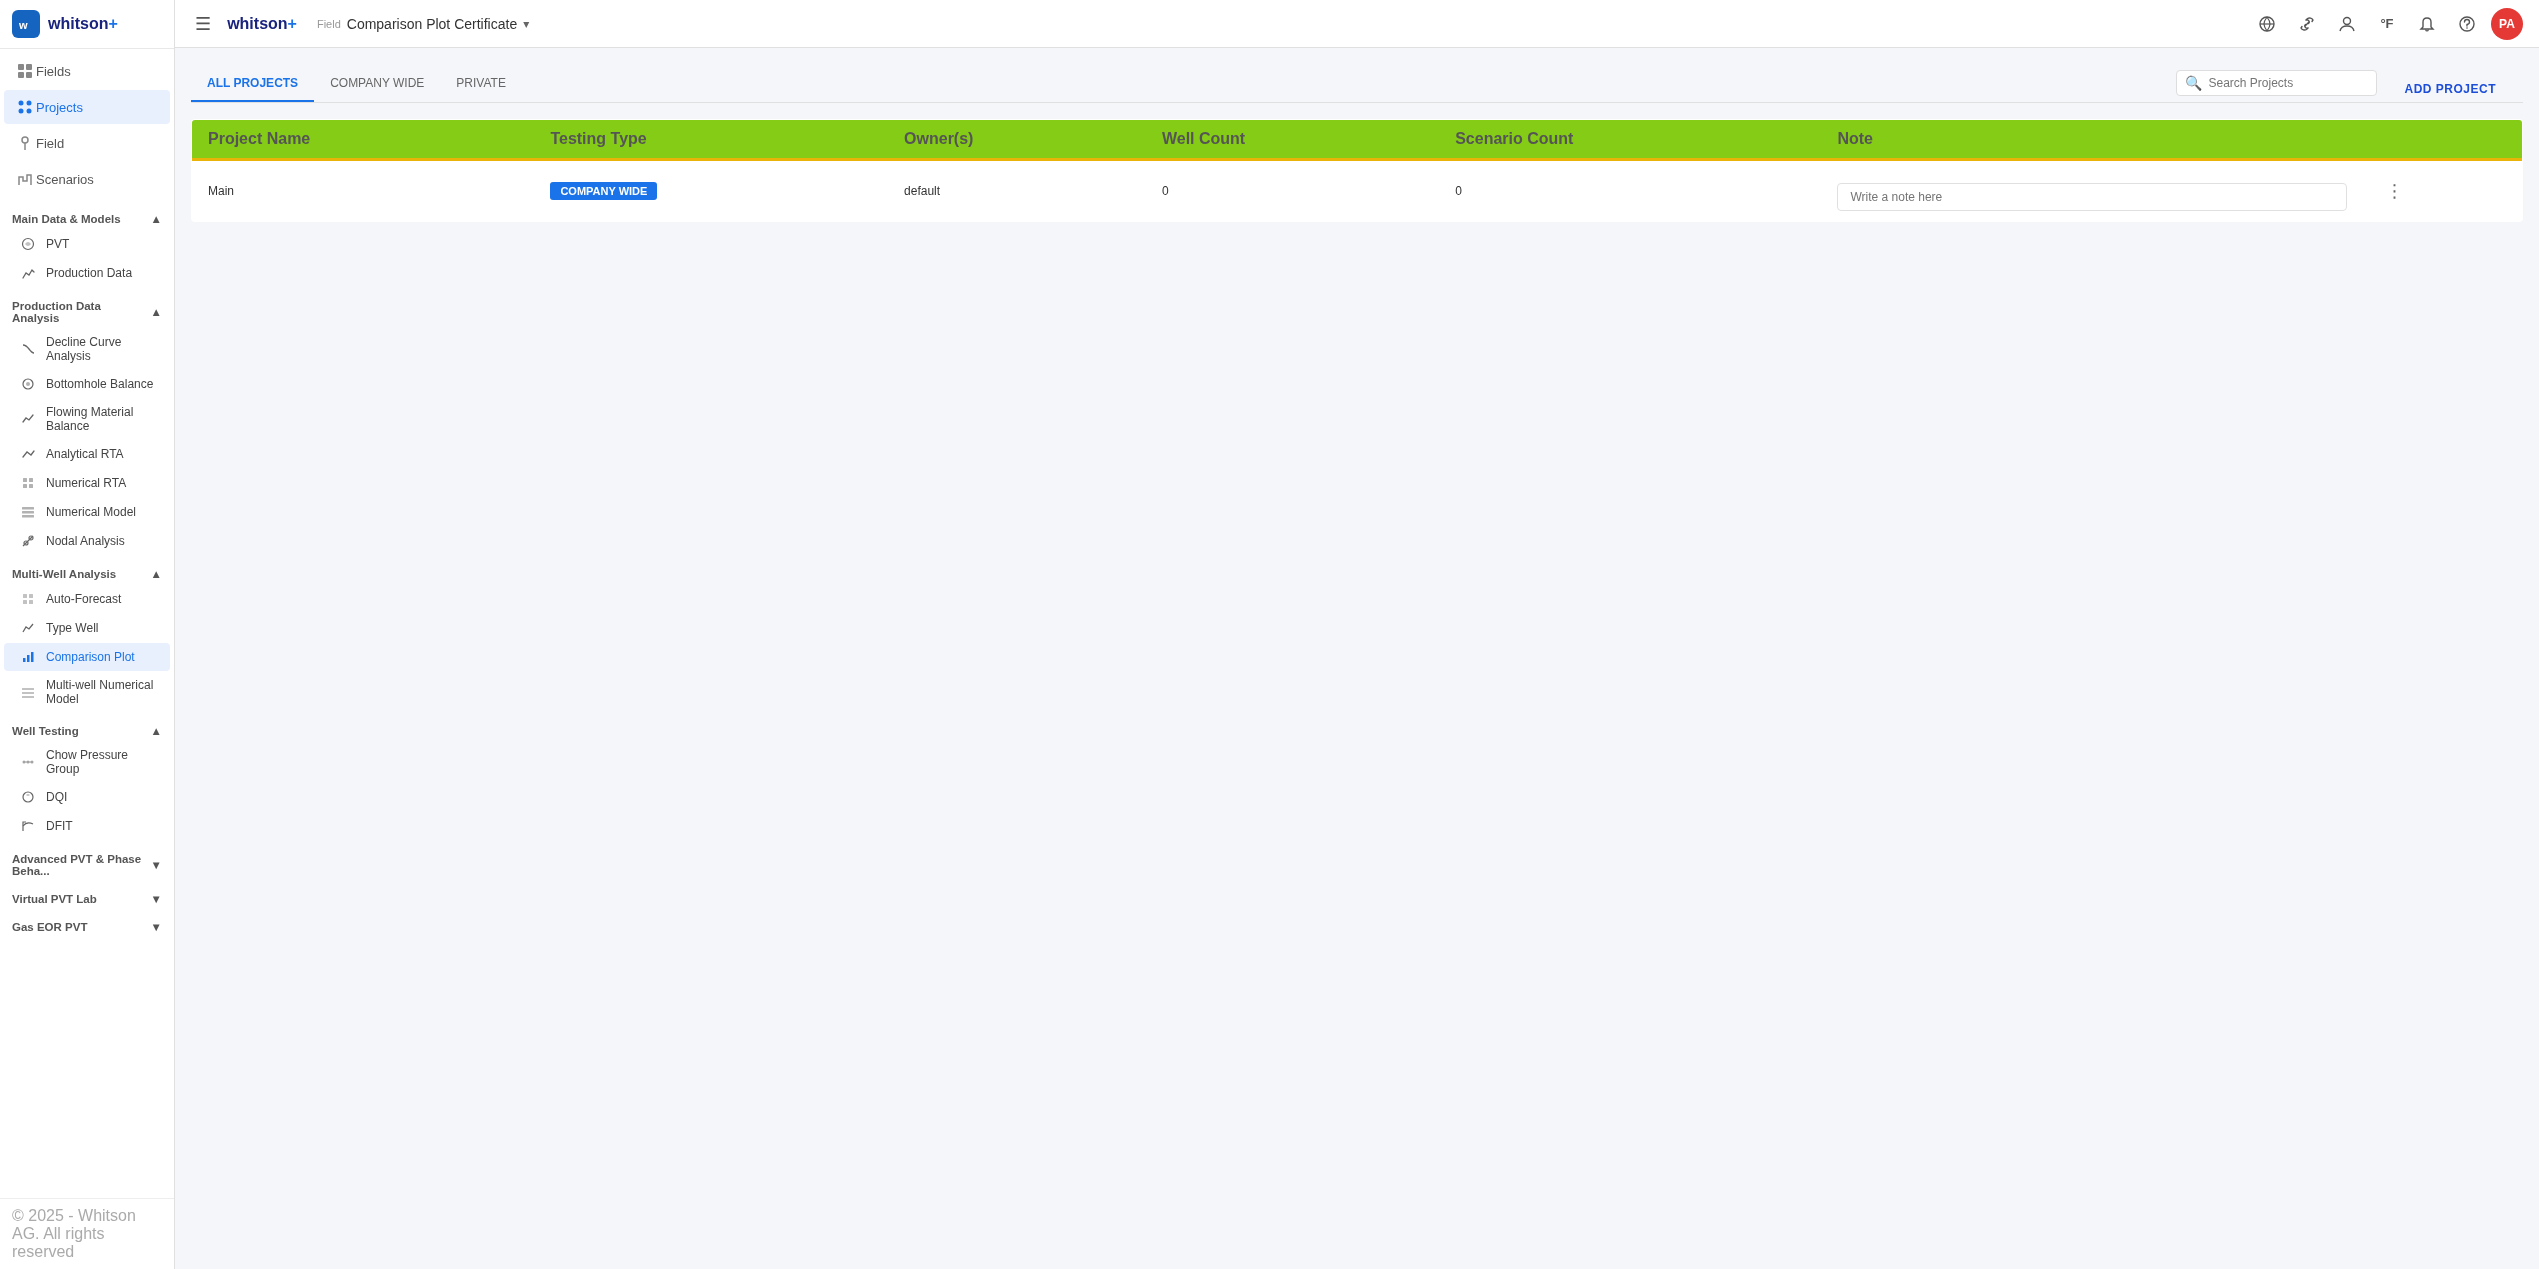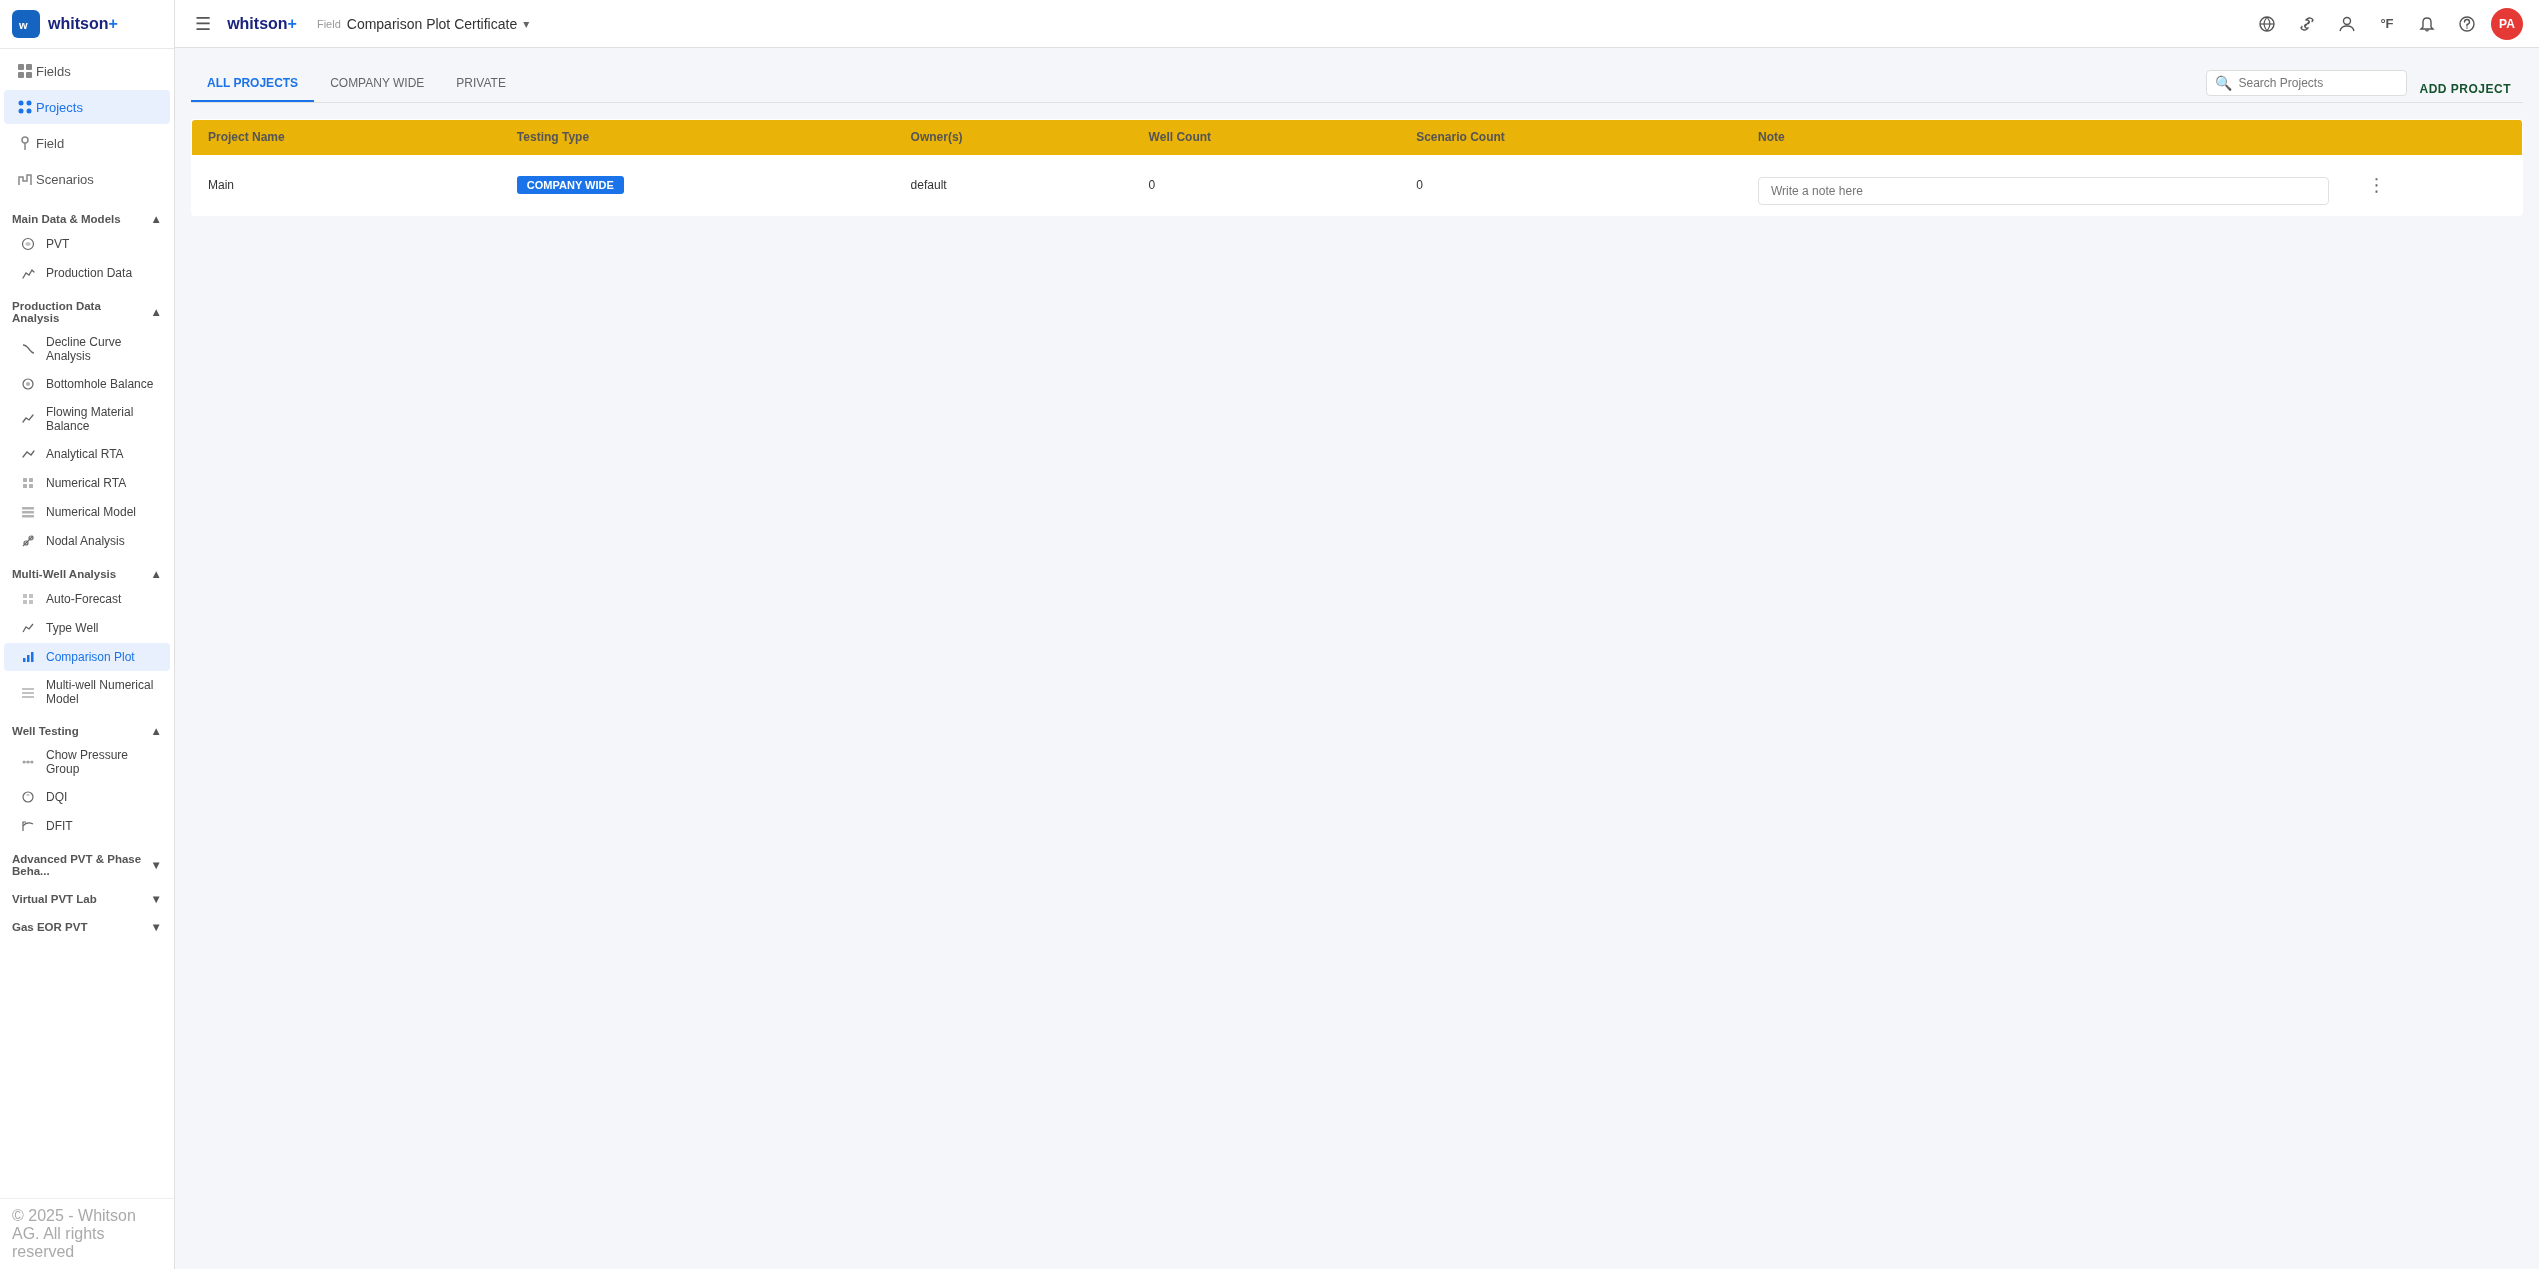--- a/index.html
+++ b/index.html
@@ -200,47 +200,47 @@
       font-size: 12px;
       color: #333;
       width: 160px;
     }
     .search-box .search-icon { color: #aaa; font-size: 14px; }
 
     
     .add-project-btn {
       background: none;
       border: none;
-      color: #14532d;
+      color: #1d4ed8;
       font-size: 12px;
       font-weight: 600;
       cursor: pointer;
-      padding: 6px 12px;
+      padding: 6px 27px;
       text-transform: uppercase;
       letter-spacing: 0.5px;
       margin-top: 12px;
     }
 
     
     .data-table {
       width: 100%;
       border-collapse: collapse;
       background: #fff;
       border: 1px solid #e0e0e0;
       border-radius: 4px;
       overflow: hidden;
     }
     .data-table th {
       padding: 10px 16px;
-      font-size: 12px;
+      font-size: 16px;
       font-weight: 600;
       color: #555;
       text-align: left;
-      background: #eab308;
-      border-bottom: 1px solid #eab308;
+      background: #84cc16;
+      border-bottom: 3px solid #eab308;
     }
     .data-table td {
       padding: 10px 16px;
       font-size: 12px;
       color: #333;
       border-bottom: 1px solid #f0f0f0;
       vertical-align: middle;
     }
     .data-table tr:last-child td { border-bottom: none; }
 

